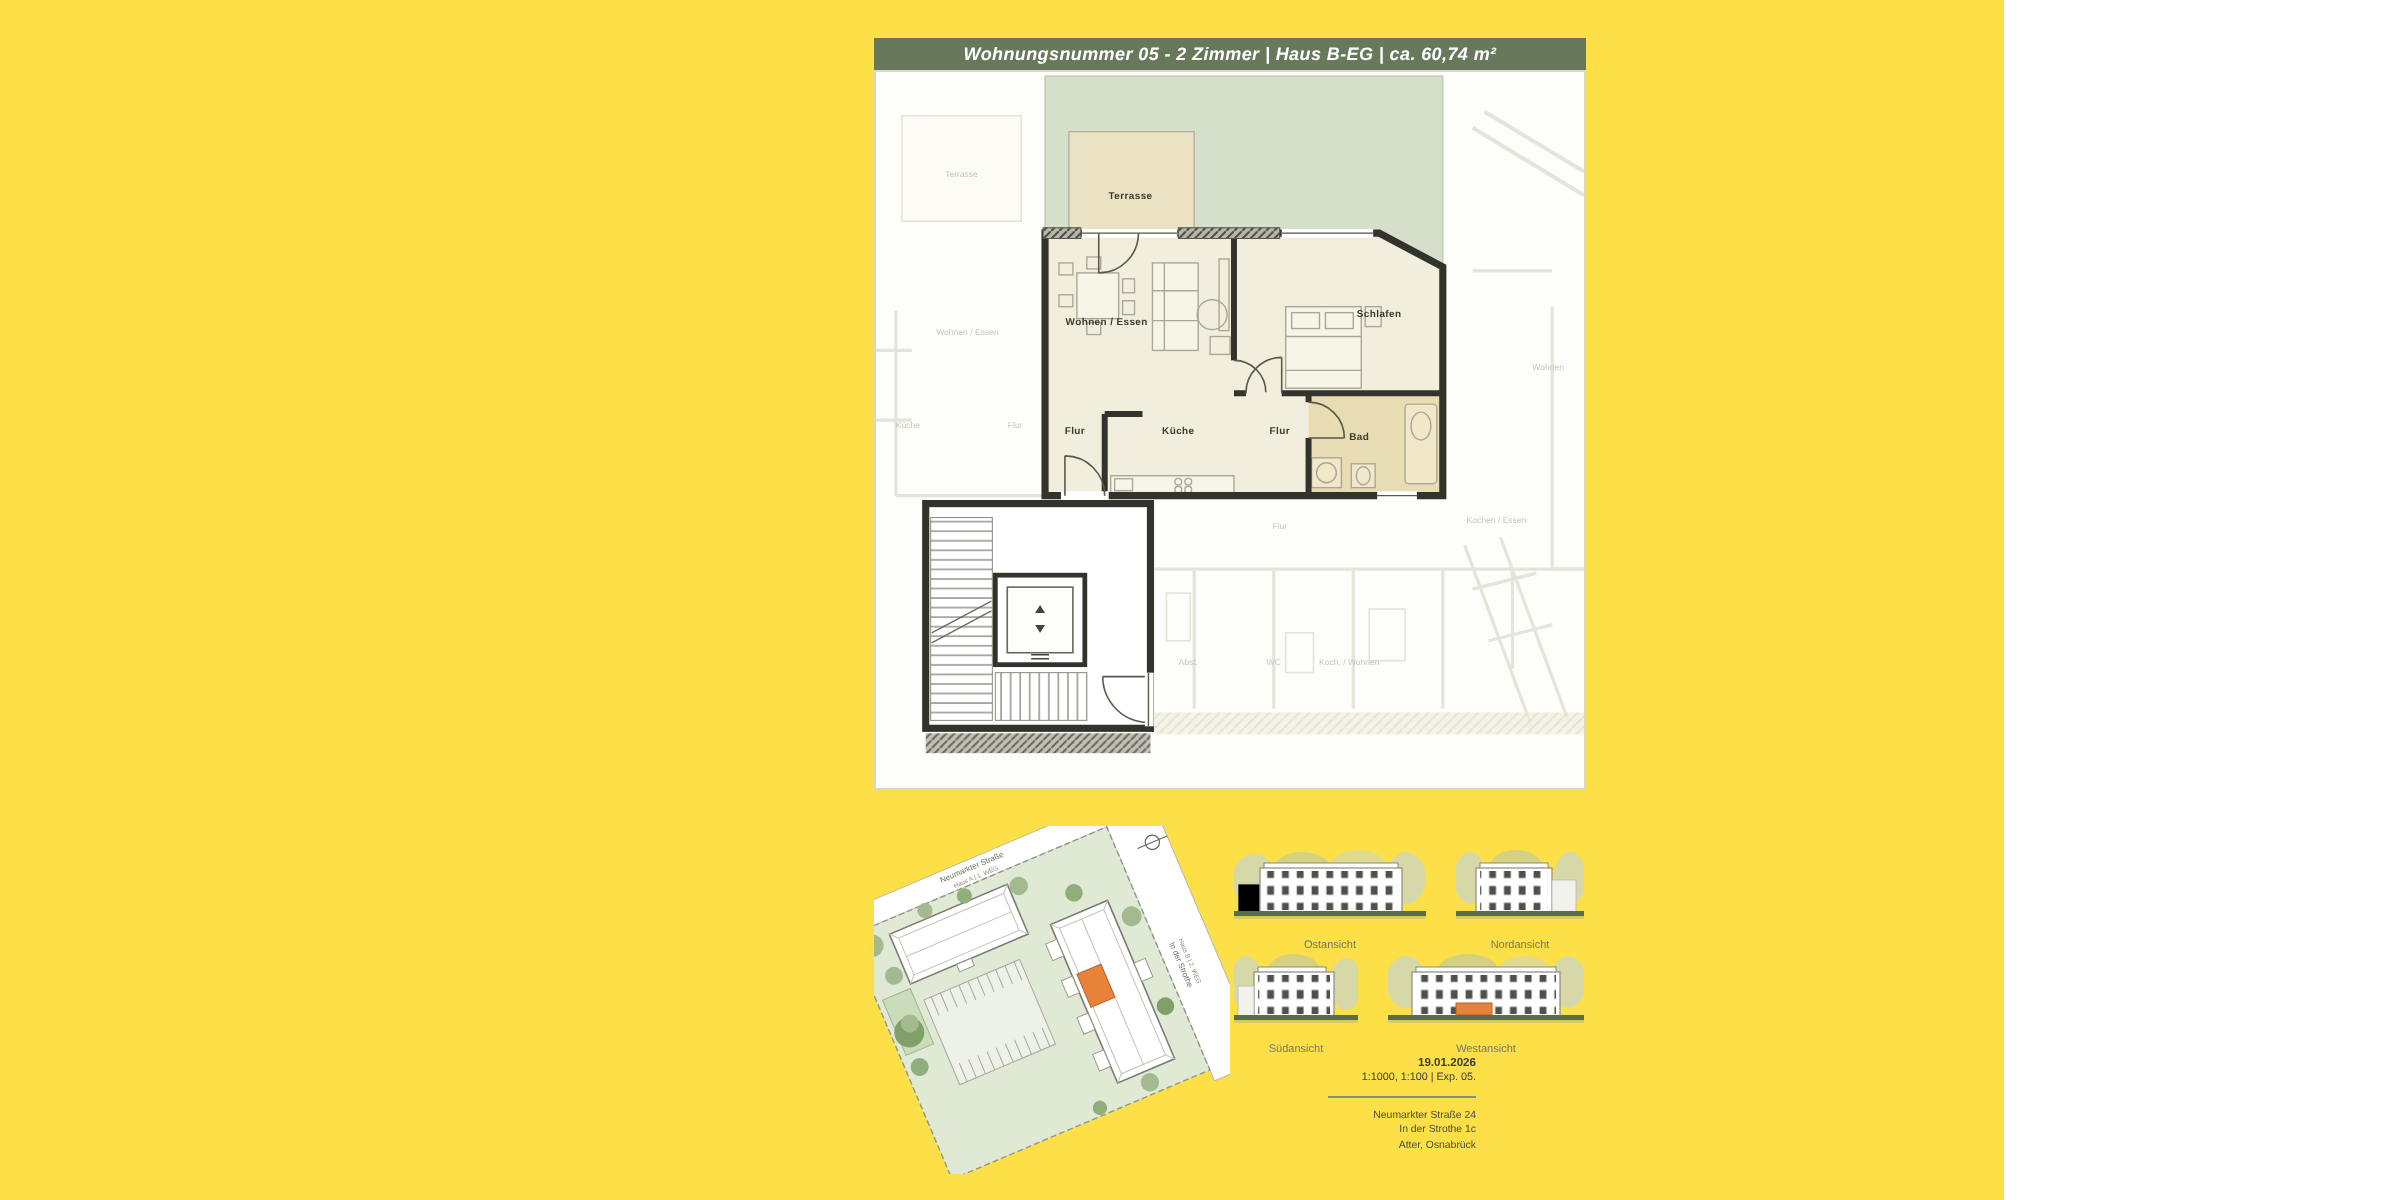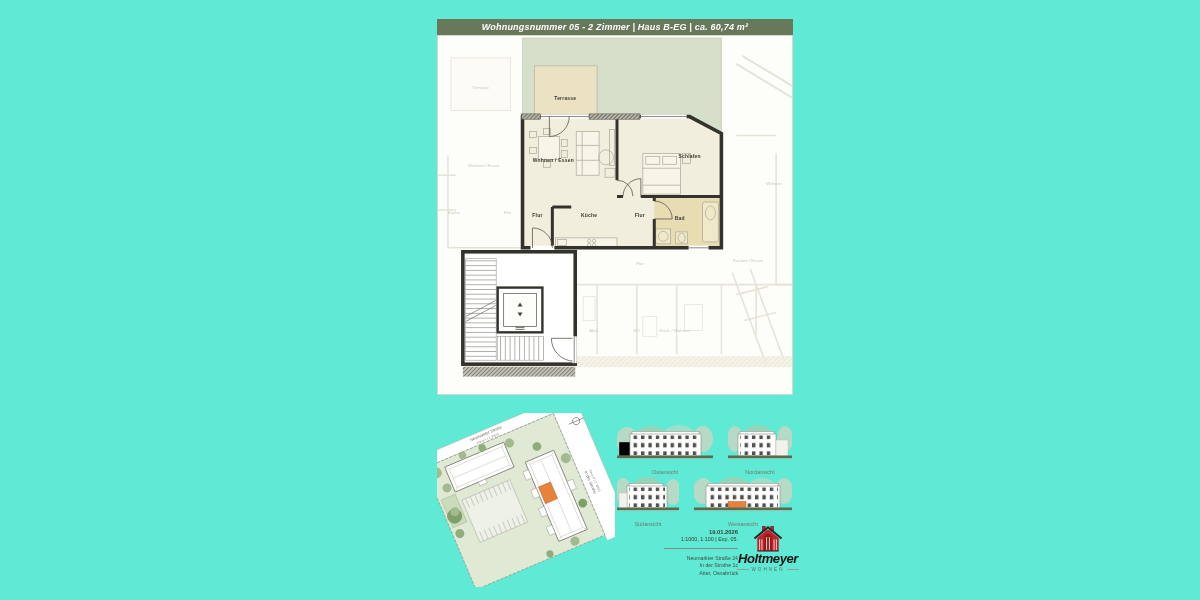--- a/index.html
+++ b/index.html
@@ -1,17 +1,17 @@
 <!DOCTYPE html>
 <html><head>
 <meta charset="utf-8">
 <style>
   html,body{margin:0;padding:0;background:#fff;}
   body{width:1200px;height:600px;position:relative;font-family:"Liberation Sans",sans-serif;overflow:hidden;}
-  .sheet{position:absolute;left:0;top:0;width:1200px;height:600px;background:#5eead4;}
+  .sheet{position:absolute;left:0;top:0;width:1002px;height:600px;background:#fde047;}
 
   
   .banner{position:absolute;left:437px;top:19px;width:356px;height:16px;background:#67795a;
           display:flex;align-items:center;justify-content:center;}
   .banner span{color:#fff;font-size:9px;font-weight:700;font-style:italic;letter-spacing:.2px;white-space:nowrap;}
 
   
   .planpanel{position:absolute;left:437px;top:35px;width:356px;height:360px;background:#fdfdfa;
              border:1px solid #d9d6cc;box-sizing:border-box;}
   .planpanel svg{display:block;}
@@ -344,31 +344,14 @@
 
   <div class="titleblock">
     <div class="d1">19.01.2026</div>
     <div class="d2">1:1000, 1:100 | Exp. 05.</div>
     <div class="rule"></div>
     <div class="ad">Neumarkter Straße 24</div>
     <div class="ad">In der Strothe 1c</div>
     <div class="ad">Atter, Osnabrück</div>
   </div>
 
-  <div class="logo">
-    <svg class="house" viewBox="0 0 32 30" width="30" height="28">
-      <rect x="10" y="2.5" width="3" height="5" fill="#c22127" stroke="#2e2426" stroke-width=".6"></rect>
-      <rect x="19" y="2.5" width="3" height="5" fill="#c22127" stroke="#2e2426" stroke-width=".6"></rect>
-      <path d="M1.5,15.5 L16,3.5 L30.5,15.5" fill="none" stroke="#2e2426" stroke-width="2.2"></path>
-      <path d="M4.5,15 L16,5.5 L27.5,15 L27.5,29 L4.5,29 Z" fill="#c22127"></path>
-      <path d="M12,29 V15 A4,4 0 0 1 20,15 V29 Z" fill="#8f181d"></path>
-      <path d="M7,16.5 V28 M9.5,16.5 V28 M22.5,16.5 V28 M25,16.5 V28 M14.5,14 V28 M17.5,14 V28" stroke="#f5eeea" stroke-width=".9"></path>
-      <path d="M4.5,29 H27.5" stroke="#2e2426" stroke-width="1"></path>
-    </svg>
-    <div class="name">Holtmeyer</div>
-    <div class="tagrow">
-      <span class="dash"></span>
-      <span class="tagline">WOHNEN</span>
-      <span class="dash"></span>
-    </div>
-  </div>
 
 </div>
 
 </body></html>

